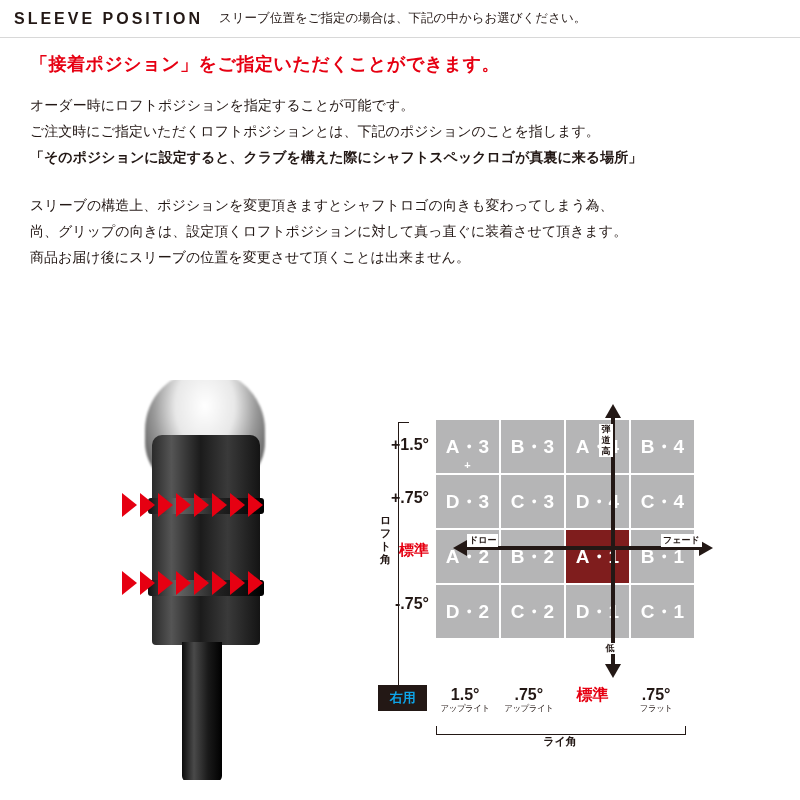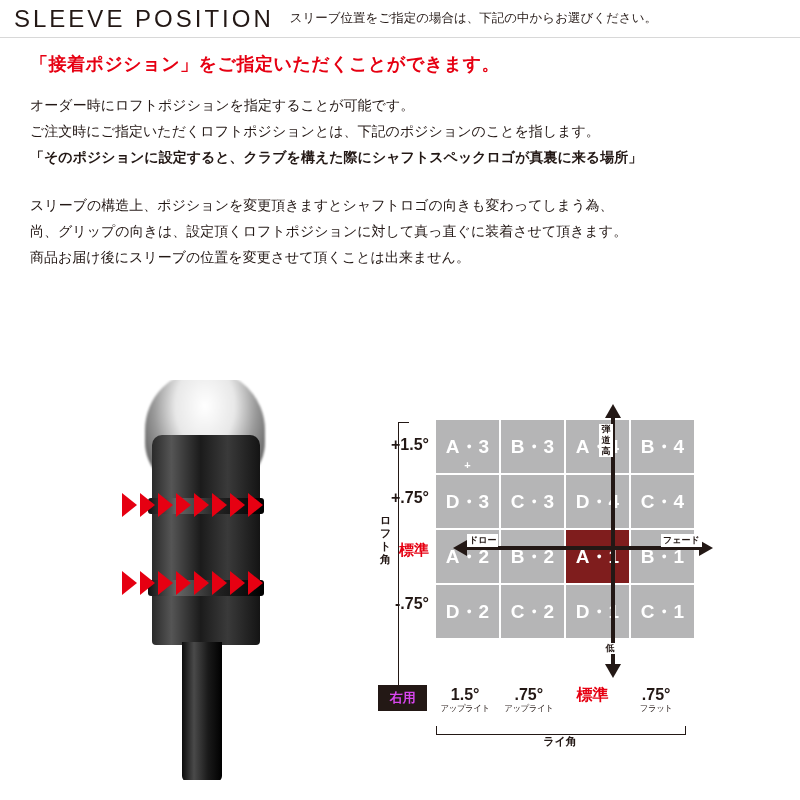--- a/index.html
+++ b/index.html
@@ -23,23 +23,23 @@
     top: 0;
     width: 800px;
     height: 38px;
     border-bottom: 1px solid #d8d8d8;
     box-sizing: border-box;
     display: flex;
     align-items: center;
     padding-left: 14px;
   }
   .header-title {
-    font-size: 24px;
+    font-size: 16px;
     letter-spacing: 3px;
-    font-weight: normal;
+    font-weight: bold;
     color: #231815;
     white-space: nowrap;
   }
   .header-sub {
     font-size: 12.5px;
     color: #231815;
     margin-left: 16px;
     white-space: nowrap;
   }
 
@@ -249,21 +249,21 @@
   .bottom-cell .cap {
     font-size: 8.5px;
     color: #231815;
     letter-spacing: -0.5px;
   }
   .bottom-cell.red .val { color: #e60012; }
   .corner-cell {
     width: 52px;
     height: 26px;
     background: #231815;
-    color: #d946ef;
+    color: #0ea5e9;
     font-size: 13px;
     font-weight: bold;
     display: flex;
     align-items: center;
     justify-content: center;
     margin-right: 8px;
     margin-top: 2px;
   }
   .bottom-bracket {
     position: absolute;

